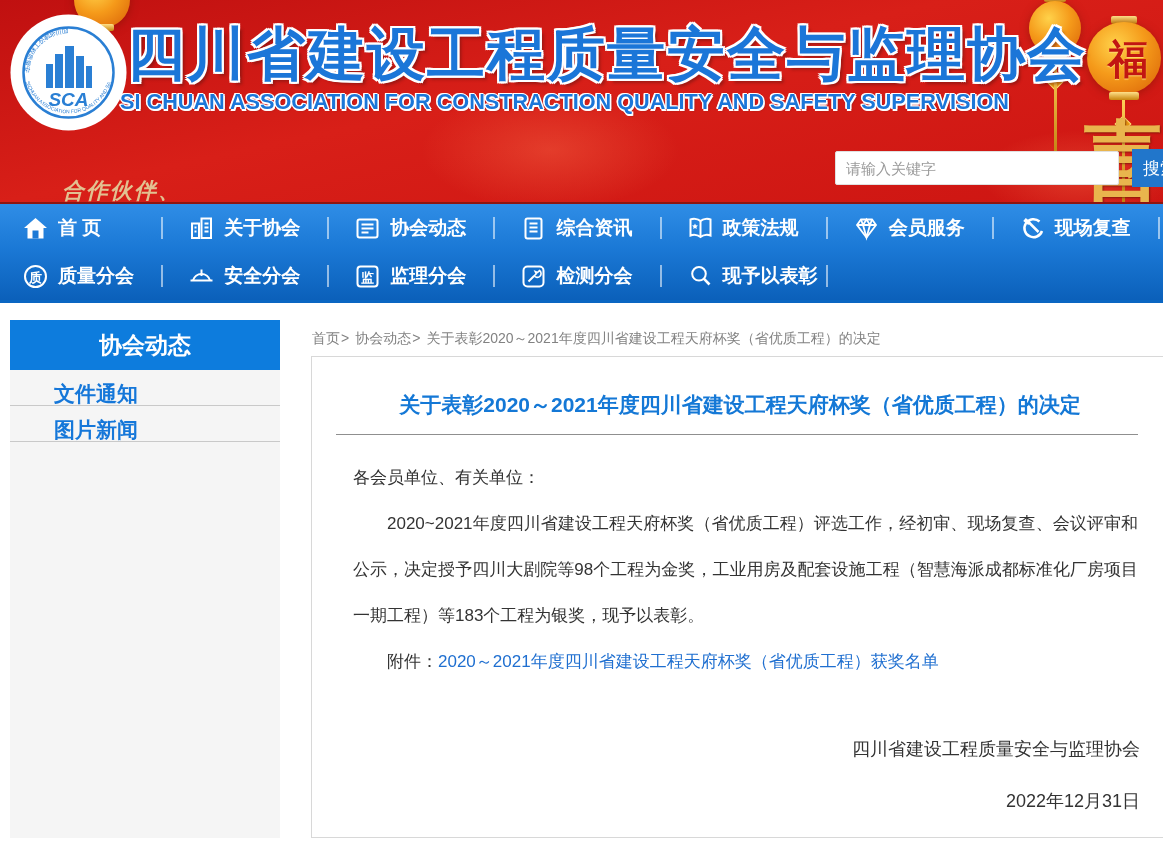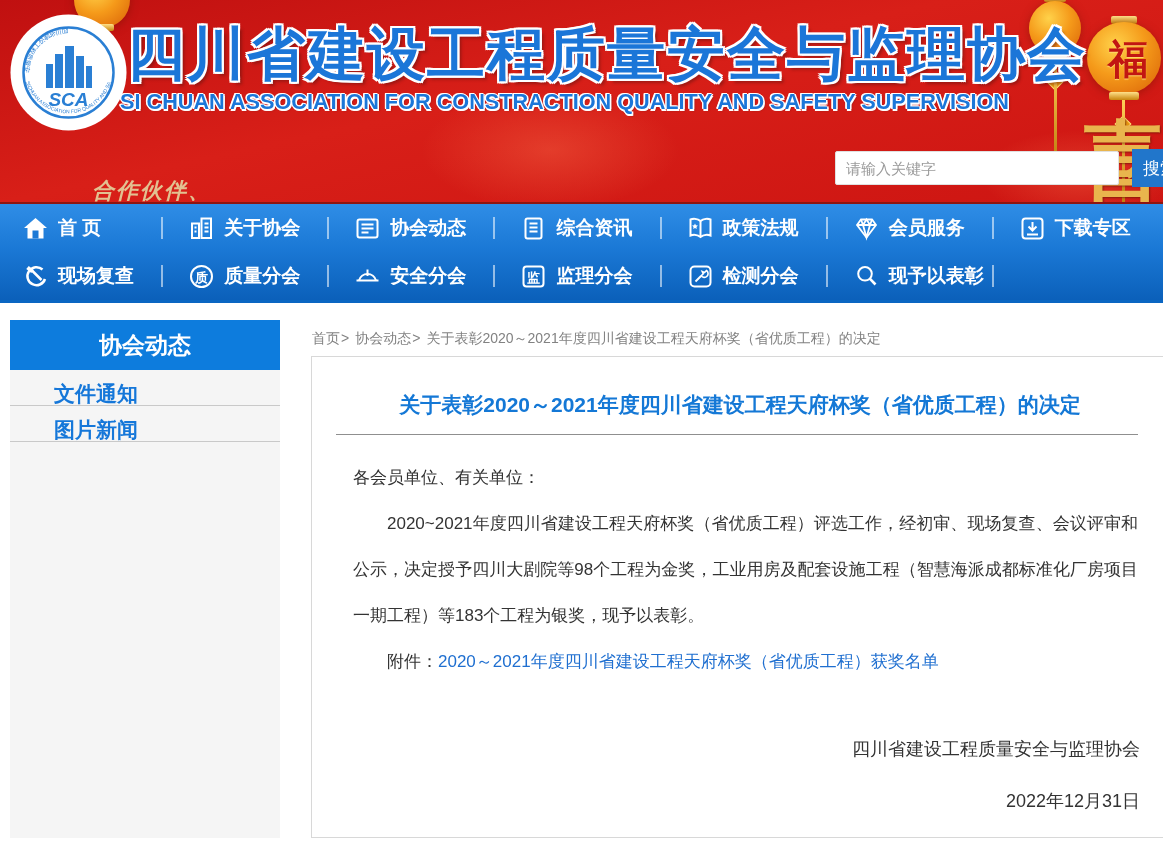--- a/index.html
+++ b/index.html
@@ -25,21 +25,21 @@
     position:absolute; left:120px; top:89px; z-index:4;
     font-size:22px; font-weight:bold; letter-spacing:0; color:#1b76d8; white-space:nowrap;
     transform:scaleX(.985); transform-origin:left;
     text-shadow:-1.5px 0 #fff,1.5px 0 #fff,0 -1.5px #fff,0 1.5px #fff,-1.5px -1.5px #fff,1.5px 1.5px #fff,2px 2px 2px rgba(90,20,15,.4);
   }
   .greeting-1,.greeting-2 {
     position:absolute; z-index:3; color:#e2c191; font-family:"Liberation Serif","DejaVu Serif",serif;
     font-style:italic; font-weight:bold; font-size:22px; letter-spacing:2px;
   }
   .greeting-1 { left:40px; top:147px; }
-  .greeting-2 { left:92px; top:176px; }
+  .greeting-2 { left:62px; top:176px; }
   
   .lantern { position:absolute; z-index:1; }
   .lantern .body { position:absolute; border-radius:50%; background:radial-gradient(circle at 38% 32%,#ffd24a 0%,#f59a1a 45%,#d85f06 100%); box-shadow:0 2px 8px rgba(120,20,0,.5); }
   .lantern .cap { position:absolute; background:linear-gradient(#ffe08a,#c8860d); border-radius:2px; }
   .lantern .tassel { position:absolute; width:3px; background:linear-gradient(#ffce57,#b97708); }
   .lantern .knot { position:absolute; width:12px; height:12px; transform:rotate(45deg); background:#e89a12; border:1px solid #ffd87a; }
   .fu-char { position:absolute; color:#c21612; font-weight:900; font-family:"Liberation Serif",serif; text-align:center; text-shadow:0 1px 1px #ffda70; }
   .xi-char { position:absolute; z-index:2; color:#e9b54d; font-family:"Liberation Serif",serif; font-weight:900; text-shadow:1px 1px 2px rgba(90,20,0,.6); }
   
   .search-input {
@@ -202,29 +202,20 @@
   </div>
   <div class="nav-item">
     <span class="nav-icon">
         <svg viewBox="0 0 27 27" fill="none" stroke="#fff" stroke-width="1.8">
           <path d="M4 10 L8 4.5 H19 L23 10 L13.5 22.5 Z"></path>
           <path d="M4 10 H23 M10 10 L13.5 22.5 L17 10 M8 4.5 L10 10 L13.5 4.5 L17 10 L19 4.5"></path>
         </svg>
       </span>
     <span>会员服务</span>
   </div>
-  <div class="nav-item last">
-    <span class="nav-icon">
-        <svg viewBox="0 0 27 27" fill="none" stroke="#fff" stroke-width="2">
-          <rect x="3.5" y="3.5" width="20" height="20" rx="3"></rect>
-          <path d="M13.5 7 V14.5 M9.5 11.5 L13.5 15.5 L17.5 11.5 M8 19.5 H19"></path>
-        </svg>
-      </span>
-    <span>下载专区</span>
-  </div>
 
   <div class="nav-item">
     <span class="nav-icon">
         <svg viewBox="0 0 27 27" fill="none" stroke="#fff">
           <path d="M20.5 6.5 A 9 9 0 1 0 23 16" stroke-width="2.5"></path>
           <path d="M8.5 6 L19.5 17" stroke-width="2.5"></path>
           <path d="M5.5 4.5 l5 4" stroke-width="4"></path>
         </svg>
       </span>
     <span>现场复查</span>

